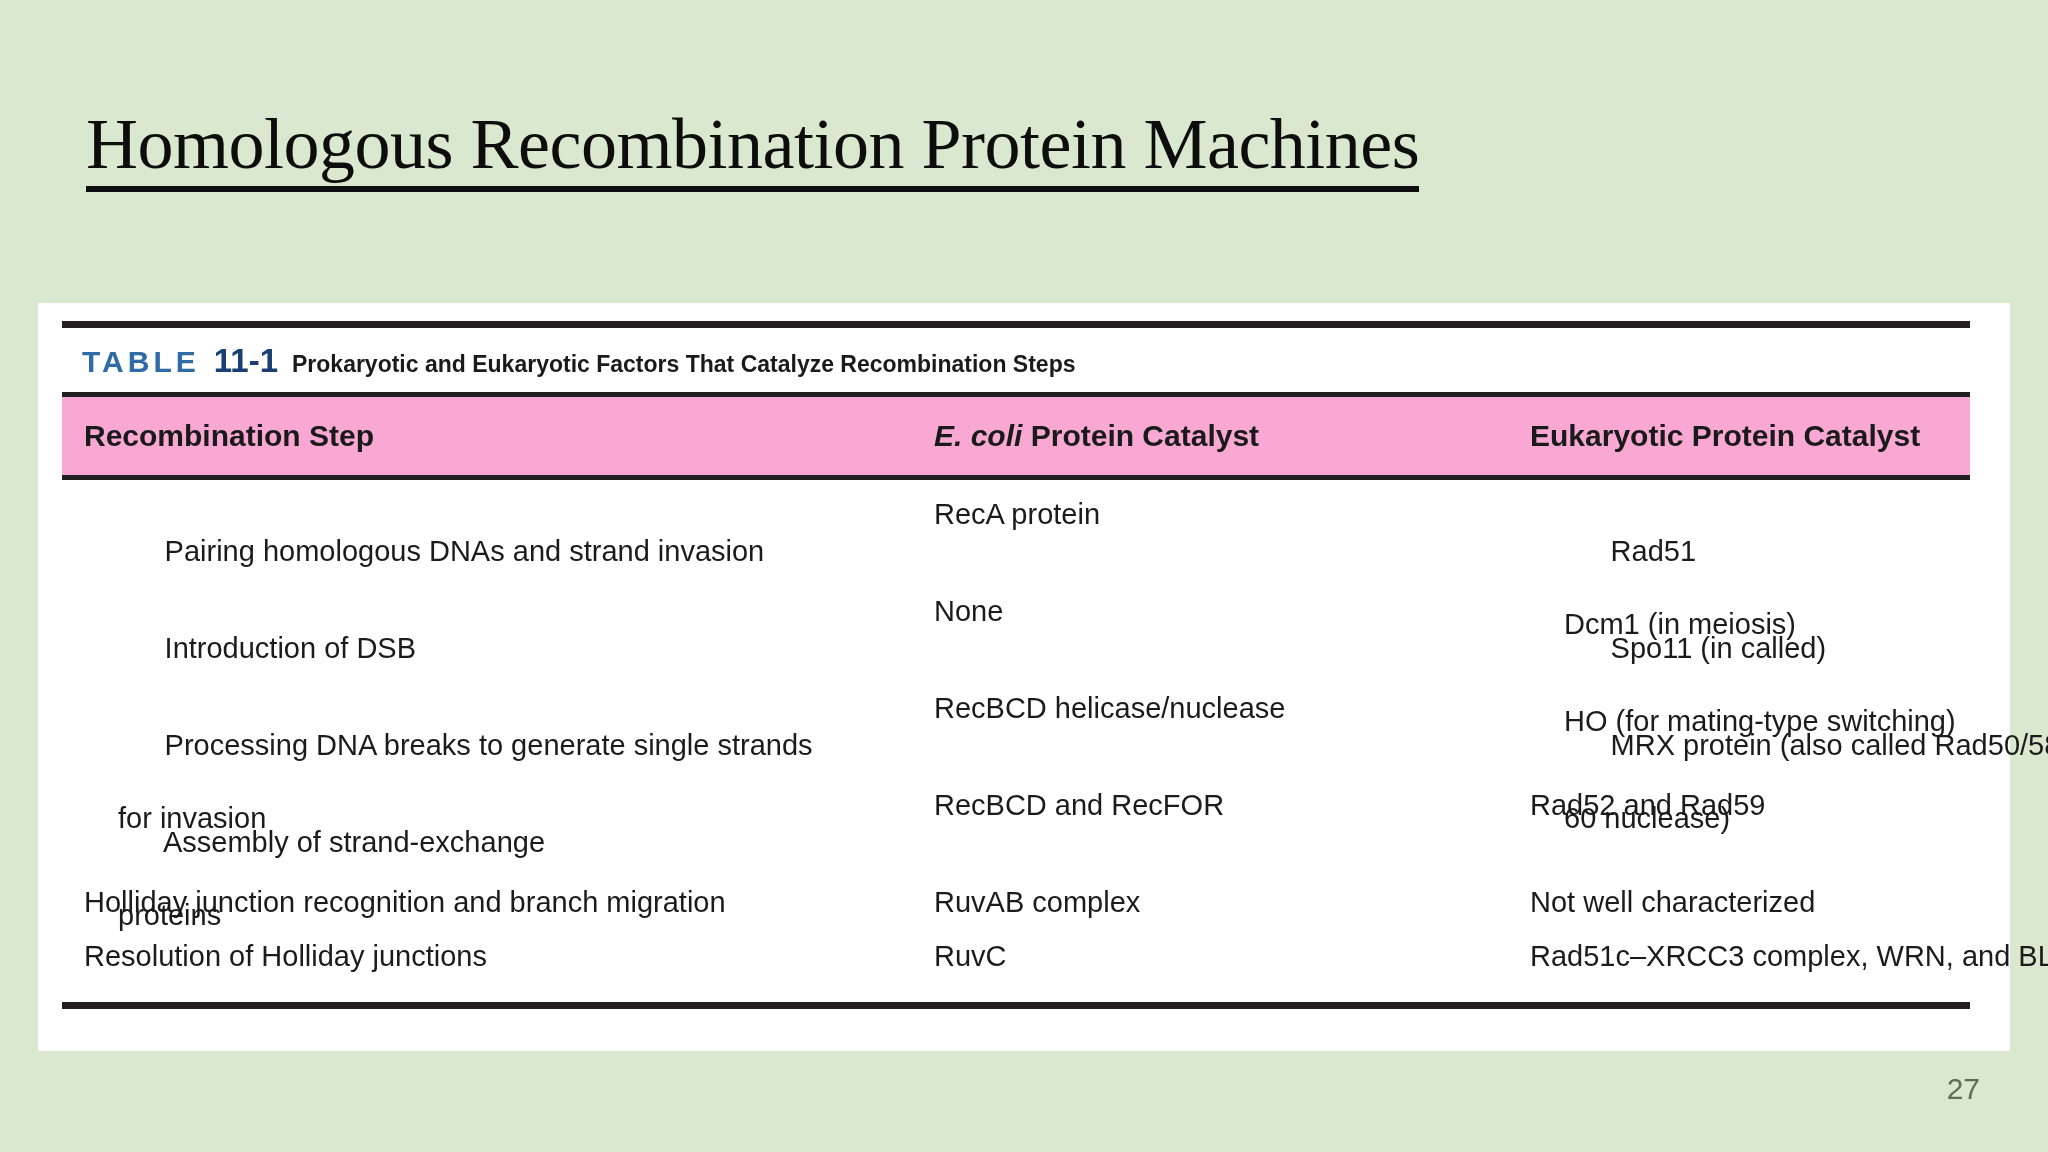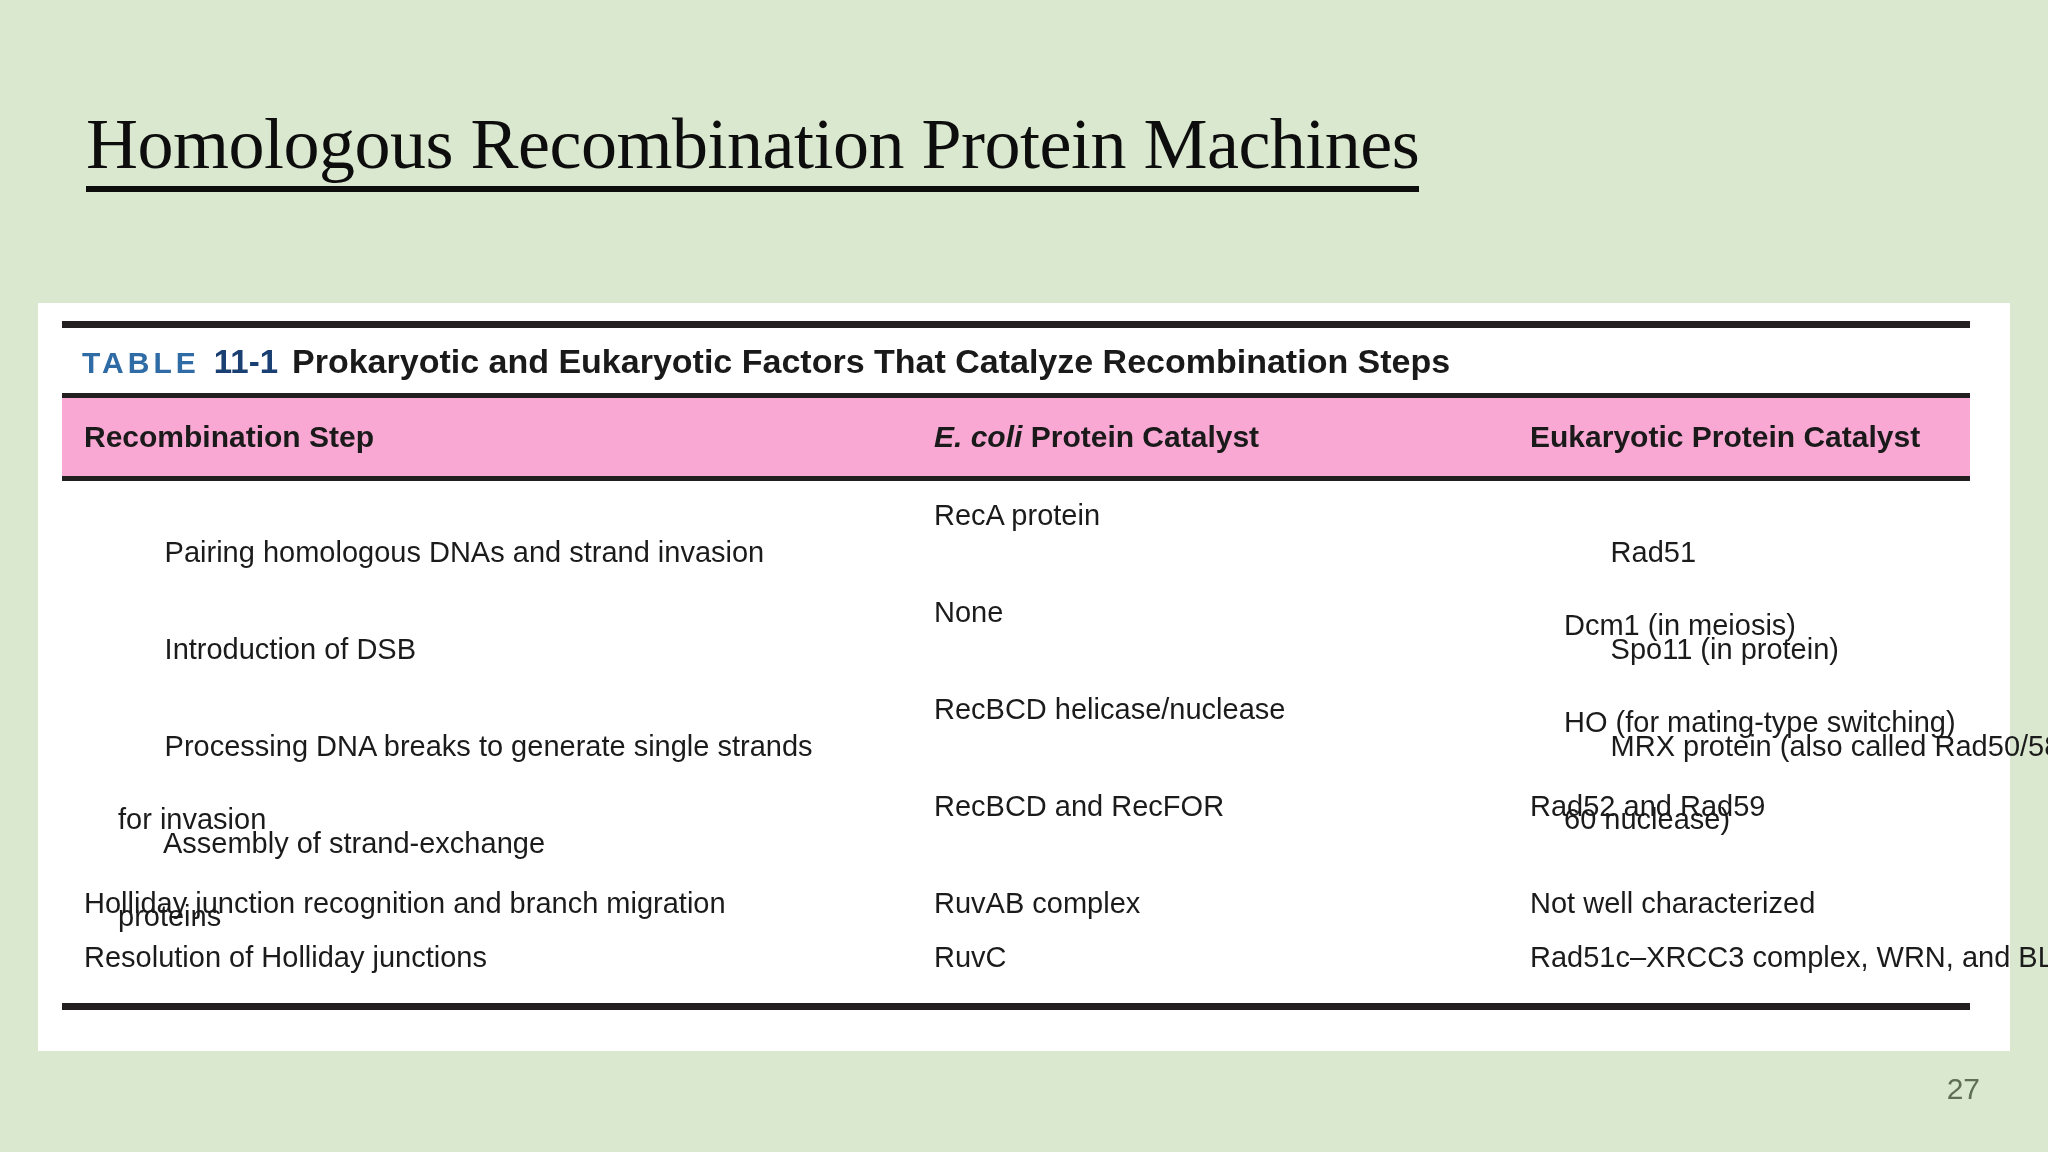--- a/index.html
+++ b/index.html
@@ -79,21 +79,21 @@
     vertical-align: baseline;
   }
   .caption .cap-number {
     font-size: 33px;
     font-weight: 700;
     color: #1a3f73;
     margin-left: 14px;
     vertical-align: baseline;
   }
   .caption .cap-text {
-    font-size: 34px;
+    font-size: 23px;
     font-weight: 700;
     color: #1a1a1a;
     margin-left: 14px;
     vertical-align: baseline;
   }
 
   
   .head-rule {
     height: 5px;
     background: #231f20;
@@ -194,21 +194,21 @@
           <span class="sub">Dcm1 (in meiosis)</span>
         </div>
       </div>
 
       <div class="trow r-tall">
         <div class="cell c0">
           <span>Introduction of DSB</span>
         </div>
         <div class="cell c1">None</div>
         <div class="cell c2">
-          <span>Spo11 (in protein)</span>
+          <span>Spo11 (in called)</span>
           <span class="sub">HO (for mating-type switching)</span>
         </div>
       </div>
 
       <div class="trow r-tall">
         <div class="cell c0">
           <span>Processing DNA breaks to generate single strands</span>
           <span class="sub">for invasion</span>
         </div>
         <div class="cell c1">RecBCD helicase/nuclease</div>

